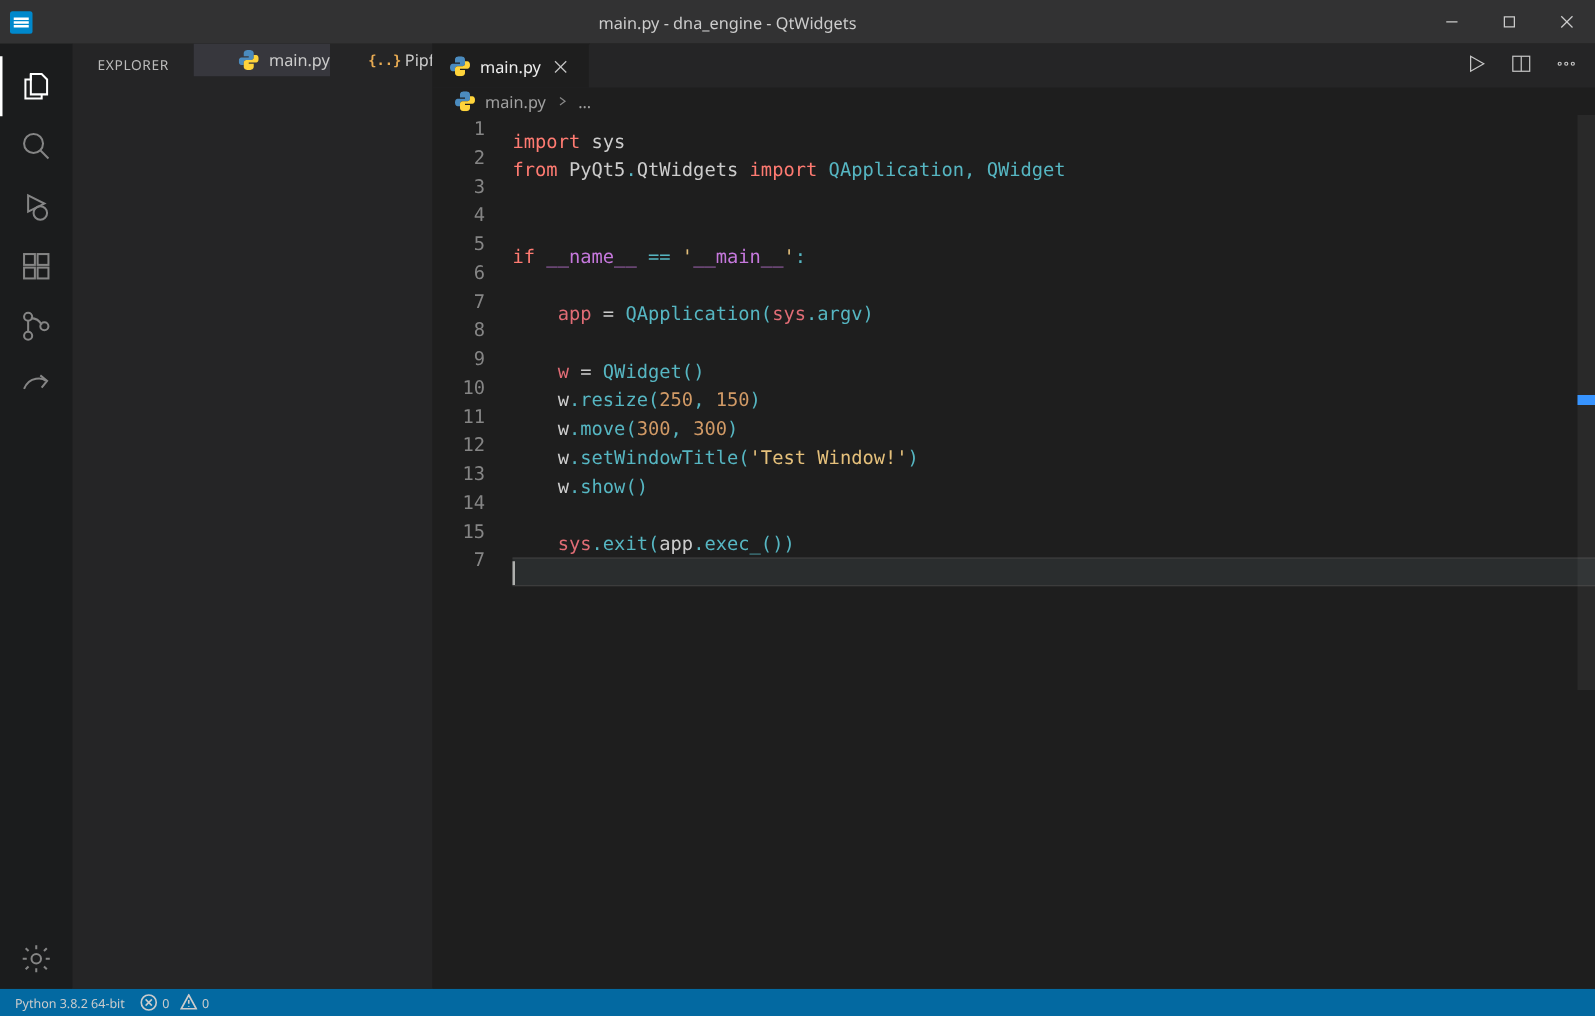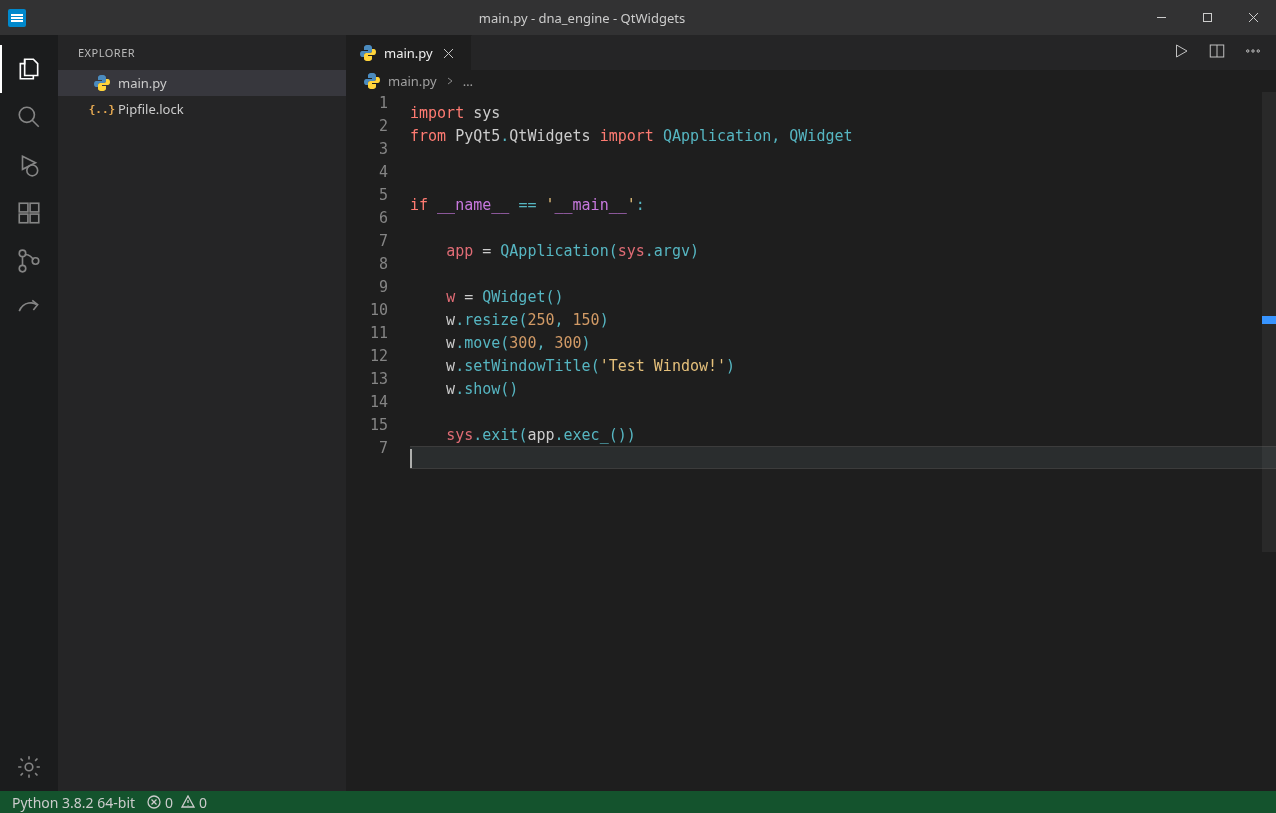--- a/index.html
+++ b/index.html
@@ -22,21 +22,21 @@
 
 
 .activitybar { width:58px; background:#1b1c1d; display:flex; flex-direction:column; justify-content:space-between; padding-top:10px; }
 .activitybar-top, .activitybar-bottom { display:flex; flex-direction:column; align-items:center; }
 .activity-item { width:58px; height:48px; display:flex; align-items:center; justify-content:center; position:relative; color:#858585; }
 .activity-item.active { color:#fff; }
 .activity-item.active::before { content:""; position:absolute; left:0; top:0; bottom:0; width:2px; background:#fff; }
 .activity-item svg { width:26px; height:26px; stroke:currentColor; fill:none; stroke-width:1.5; }
 
 
-.sidebar { width:288px; background:#252526; display:flex; flex-direction:column; }
+.sidebar { width:288px; background:#252526; display:flex; flex-direction:row; }
 .sidebar-title { height:35px; display:flex; align-items:center; padding:0 20px; color:#bbb; font-size:11px; letter-spacing:0.5px; }
 .sidebar-section-header { height:22px; display:flex; align-items:center; padding-left:4px; color:#ccc; font-size:11px; font-weight:700; background:#252526; }
 .sidebar-section-header .chev { width:16px; display:flex; justify-content:center; }
 .sidebar-file { height:26px; display:flex; align-items:center; padding-left:36px; gap:8px; color:#ccc; font-size:13px; }
 .sidebar-file.active { background:#37373d; }
 .file-ico { width:16px; height:16px; display:flex; align-items:center; justify-content:center; }
 .sidebar-spacer { flex:1; }
 
 
 .editor-area { flex:1; display:flex; flex-direction:column; background:#1e1e1e; }
@@ -66,21 +66,21 @@
 .op { color:#56b6c2; }
 .var { color:#e06c75; }
 .lightblue { color:#56b6c2; }
 
 
 .minimap { position:absolute; right:0; top:0; width:14px; height:100%; }
 .minimap .slider { position:absolute; right:0; top:0; width:14px; height:460px; background:rgba(121,121,121,0.12); }
 .minimap .mark { position:absolute; right:0; width:14px; height:8px; background:#3794ff; top:224px; }
 
 
-.statusbar { height:22px; background:#14532d; display:flex; align-items:center; justify-content:space-between; padding:0 12px; color:#ccc; font-size:14px; }
+.statusbar { height:22px; background:#0369a1; display:flex; align-items:center; justify-content:space-between; padding:0 12px; color:#ccc; font-size:10px; }
 .sb-group { display:flex; align-items:center; gap:12px; }
 .sb-item { display:flex; align-items:center; gap:4px; }
 
 
 svg.sm { width:14px; height:14px; stroke:currentColor; fill:none; stroke-width:1.3; }
 </style>
 </head>
 <body>
 
 <div class="titlebar">

